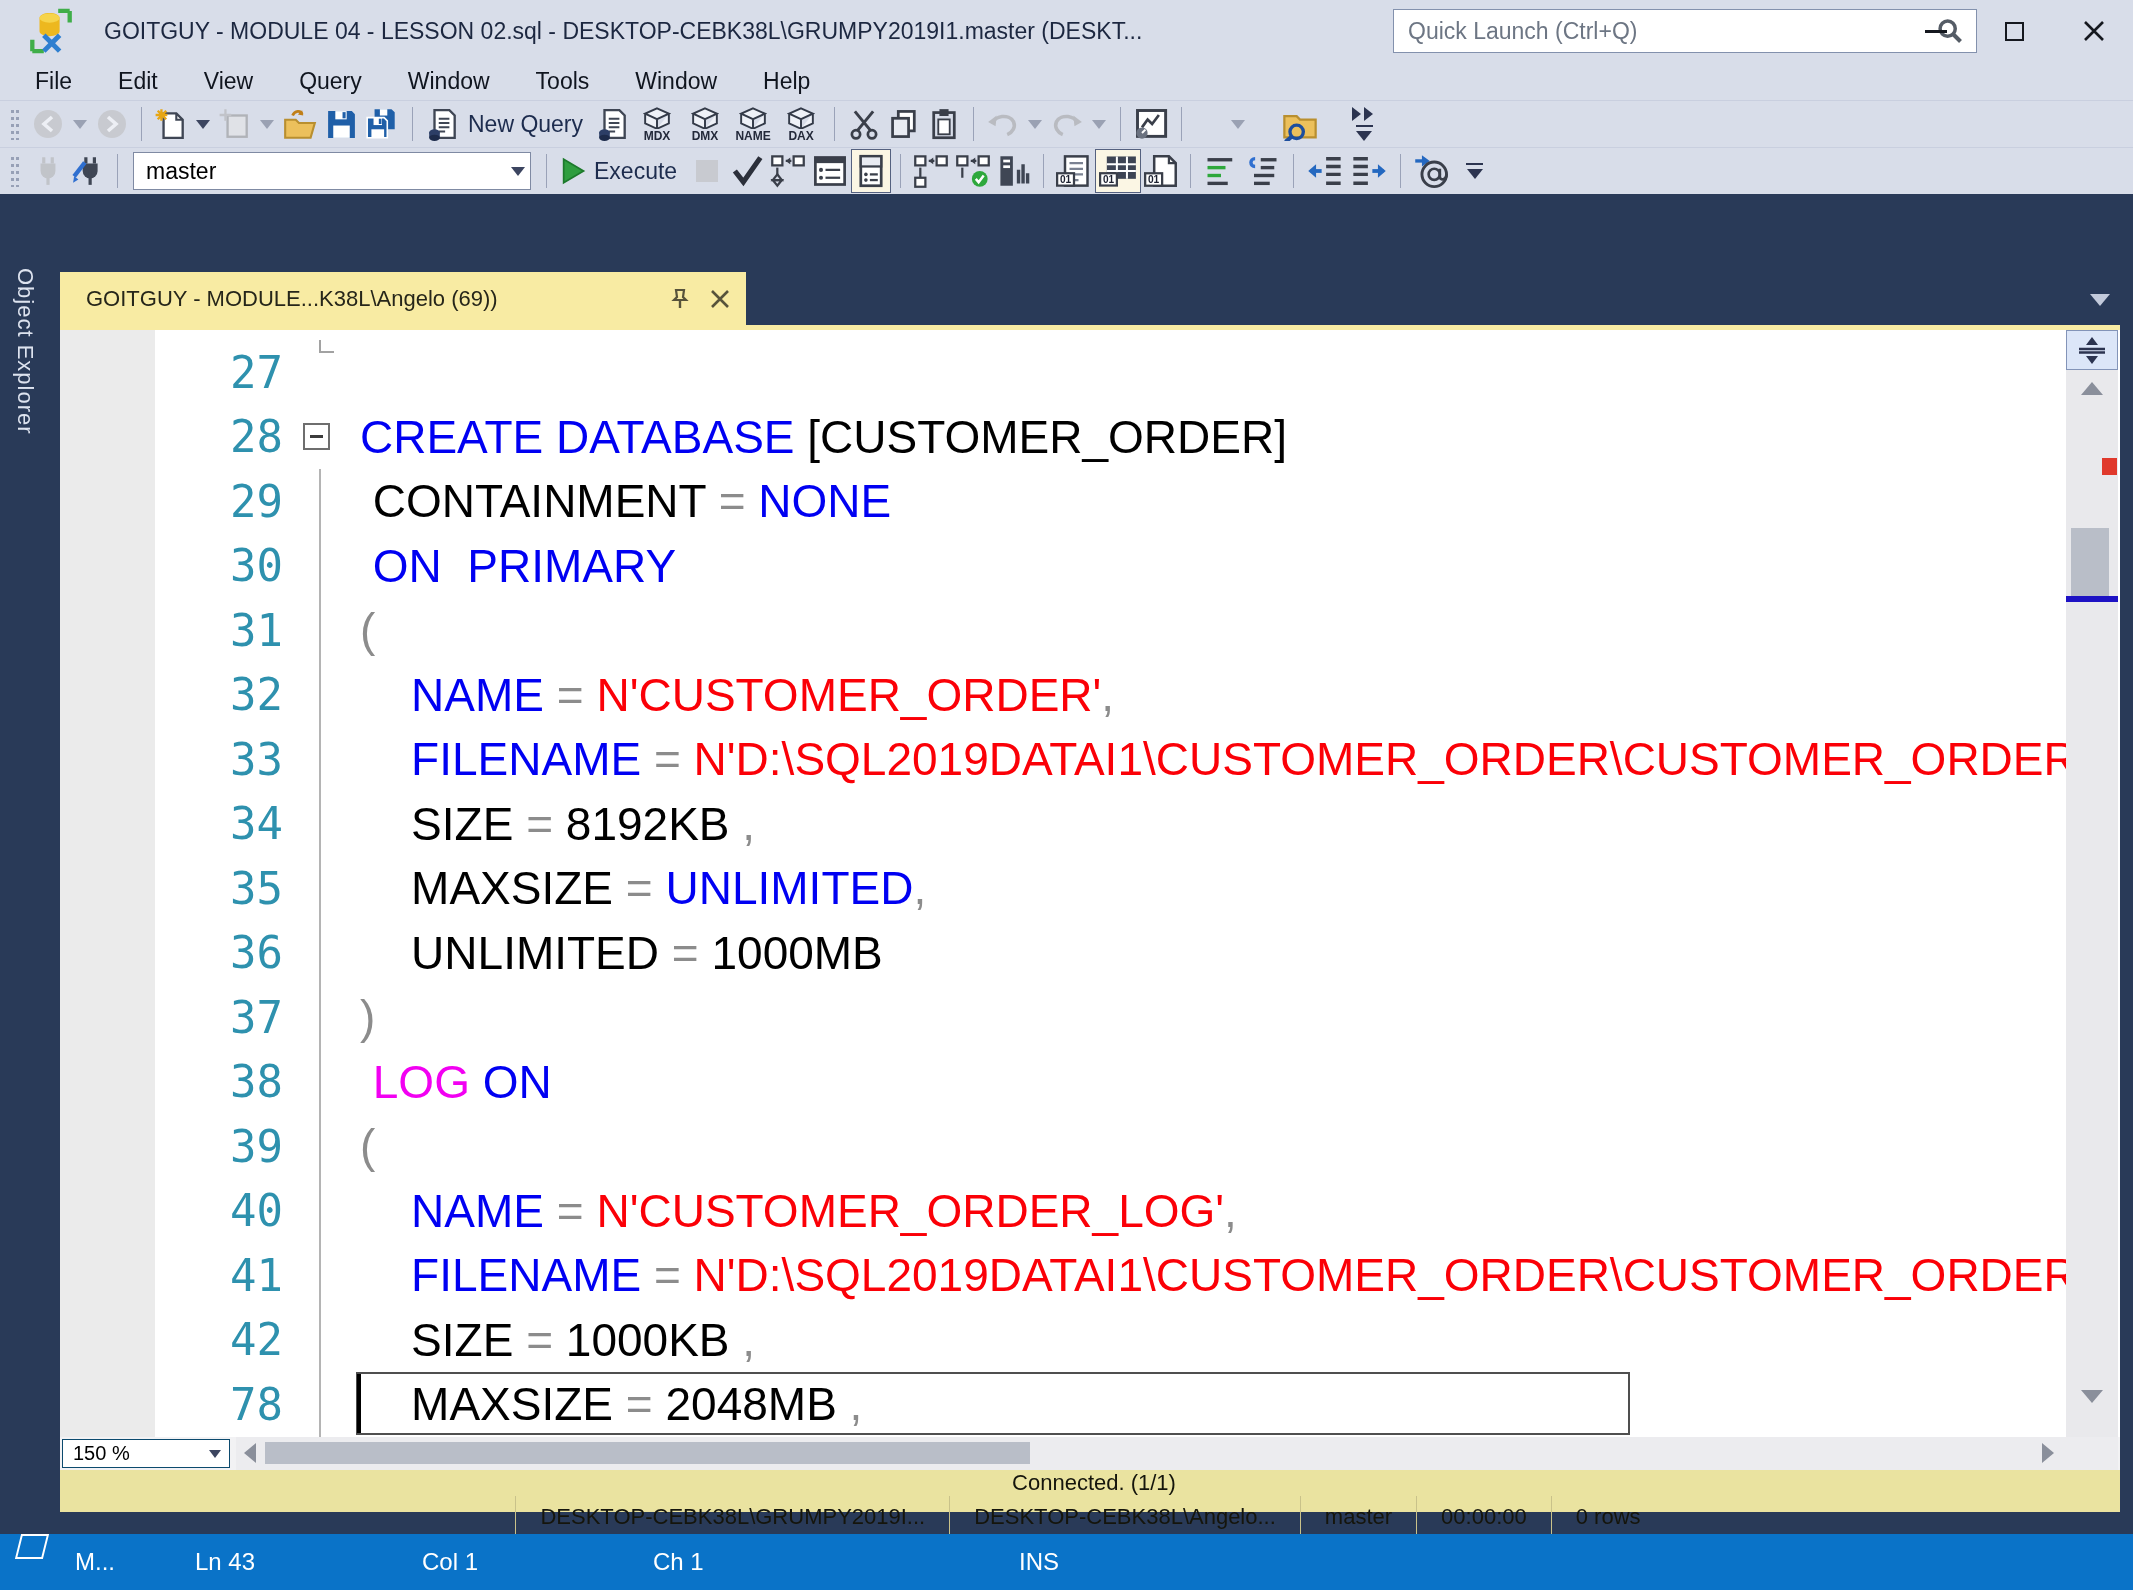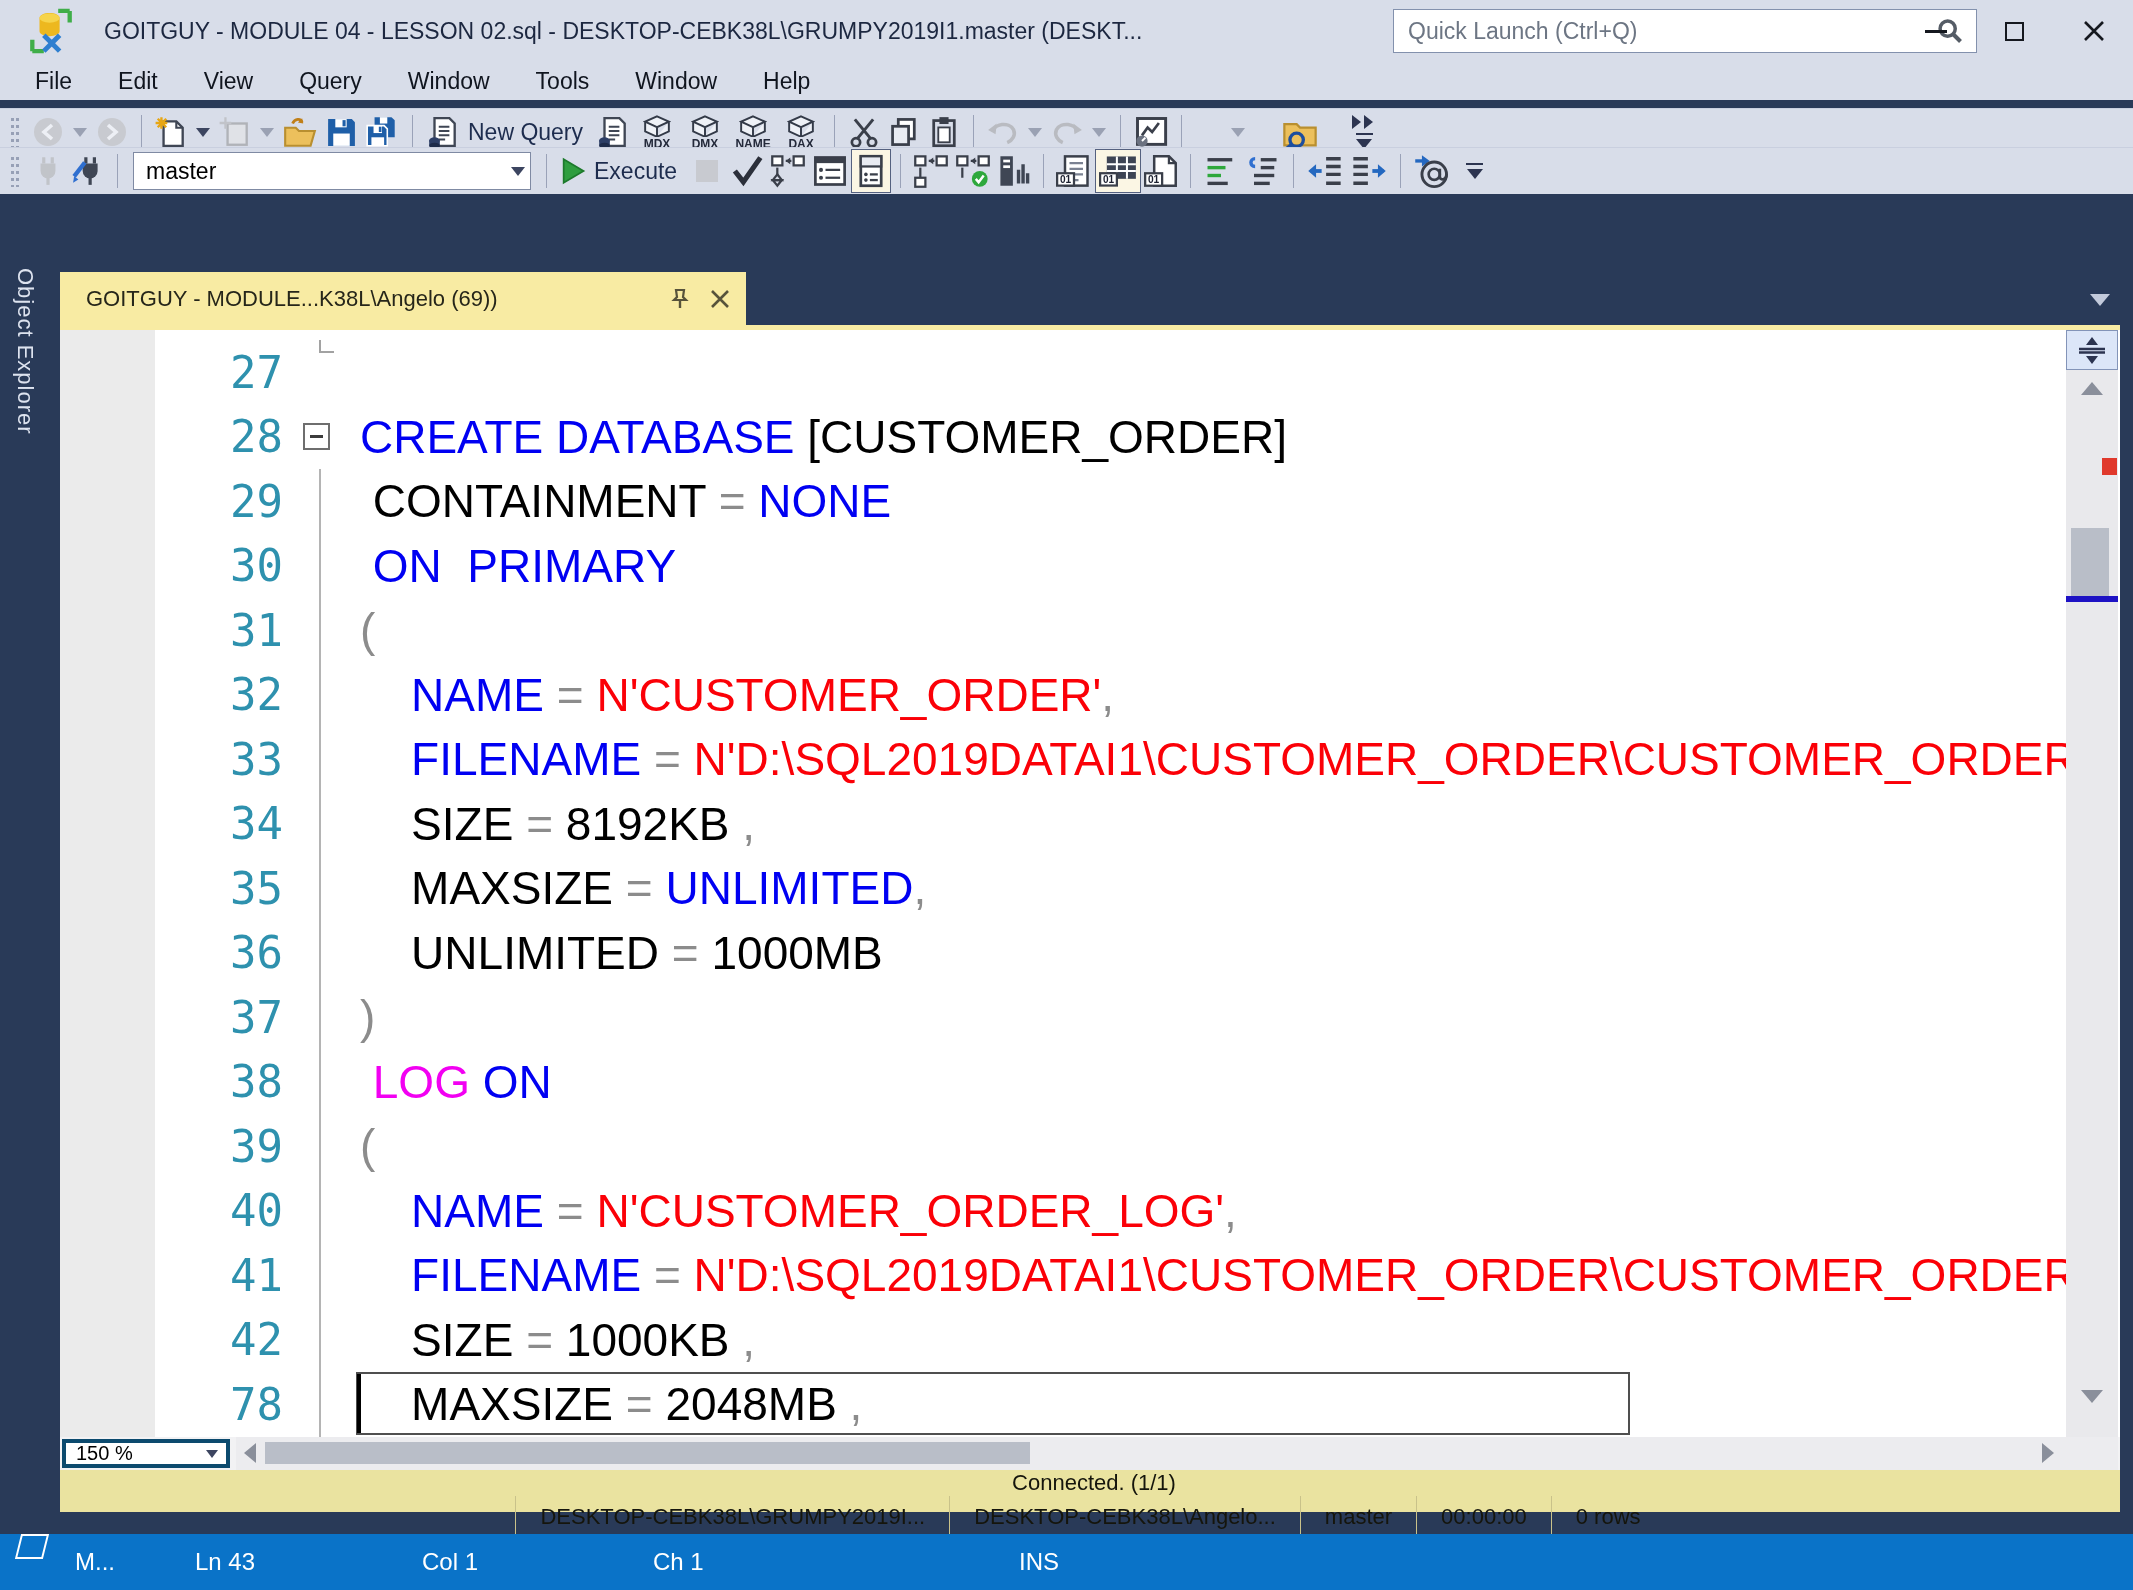--- a/index.html
+++ b/index.html
@@ -17,21 +17,21 @@
   .wb-min{left:1896px;} .wb-max{left:1975px;} .wb-close{left:2054px;}
   .glyph-min{width:22px;height:3px;background:#15181f;}
   .glyph-max{width:19px;height:19px;border:2.5px solid #15181f;background:transparent;}
 
   
   .menubar{position:absolute;left:0;top:62px;width:2133px;height:38px;background:#d8dde9;display:flex;align-items:center;padding-left:12px;}
   .menu-item{padding:0 23px;font-size:23px;color:#10151f;line-height:38px;}
 
   
   .toolbar{position:absolute;left:0;width:2133px;height:47px;background:#d8dde9;border-top:1px solid #c9cfdf;display:flex;align-items:center;}
-  .tb1{top:108px;} .tb2{top:147px;}
+  .tb1{top:100px;} .tb2{top:147px;}
   .grip{width:10px;height:32px;margin:0 8px 0 10px;background-image:radial-gradient(circle,#97a0b6 1.7px,transparent 1.9px);background-size:5px 7px;}
   .sep{width:1px;height:34px;background:#9aa2b8;margin:0 9px;}
   .tbi{height:44px;min-width:40px;display:flex;align-items:center;justify-content:center;position:relative;padding:0 3px;}
   .tbi.lbl{padding:0 10px 0 4px;}
   .tbi .txt-lbl{font-size:23px;color:#1d2c4e;margin-left:8px;white-space:nowrap;}
   .caret{width:0;height:0;border-left:7px solid transparent;border-right:7px solid transparent;border-top:9px solid #3c4560;margin:0 5px;}
   .caret.dim{border-top-color:#9aa1b3;}
   .dis{opacity:.55;filter:grayscale(1);}
   .toggled{background:#fbf6e4;border:1px solid #55617f;}
   .qtbtn{display:flex;flex-direction:column;align-items:center;width:48px;height:44px;}
@@ -73,21 +73,21 @@
   .vscroll{position:absolute;left:2006px;top:0;width:52px;height:1107px;background:#e9e9ec;z-index:3;}
   .splitter{position:absolute;left:0;top:0;width:52px;height:40px;background:#dce6f8;border:1px solid #8394b8;display:flex;align-items:center;justify-content:center;}
   .arr-up{position:absolute;left:15px;top:52px;width:0;height:0;border-left:11px solid transparent;border-right:11px solid transparent;border-bottom:13px solid #8a8f9b;}
   .arr-dn{position:absolute;left:15px;top:1060px;width:0;height:0;border-left:11px solid transparent;border-right:11px solid transparent;border-top:13px solid #8a8f9b;}
   .ann-red{position:absolute;left:36px;top:128px;width:15px;height:17px;background:#e0392c;}
   .vthumb{position:absolute;left:5px;top:198px;width:38px;height:70px;background:#b9bec8;}
   .ann-caret{position:absolute;left:0;top:266px;width:52px;height:6px;background:#1d12c4;}
 
   
   .bstrip{position:absolute;left:0;top:1107px;width:2060px;height:33px;background:#f2f2f4;z-index:3;}
-  .zoombox{position:absolute;left:2px;top:2px;width:168px;height:29px;background:#fff;border:4px solid #0c4a6e;display:flex;align-items:center;}
+  .zoombox{position:absolute;left:2px;top:2px;width:168px;height:29px;background:#fff;border:1px solid #0c4a6e;display:flex;align-items:center;}
   .zoombox .zval{flex:1;margin-left:10px;font-size:20px;color:#000;}
   .zoombox .zcaret{width:0;height:0;border-left:6px solid transparent;border-right:6px solid transparent;border-top:8px solid #3c4560;margin-right:8px;}
   .htrack{position:absolute;left:176px;top:0;width:1882px;height:33px;background:#ececef;}
   .arr-l{position:absolute;left:184px;top:6px;width:0;height:0;border-top:10px solid transparent;border-bottom:10px solid transparent;border-right:12px solid #8a8f9b;}
   .arr-r{position:absolute;left:1982px;top:6px;width:0;height:0;border-top:10px solid transparent;border-bottom:10px solid transparent;border-left:12px solid #8a8f9b;}
   .hthumb{position:absolute;left:205px;top:5px;width:765px;height:22px;background:#b9bec8;}
 
   
   .connbar{position:absolute;left:60px;top:1470px;width:2060px;height:42px;background:#eae3a0;display:flex;align-items:center;flex-direction:column;}
   .connbar .cstat{font-size:22px;color:#15150c;margin-left:8px;white-space:nowrap;}

